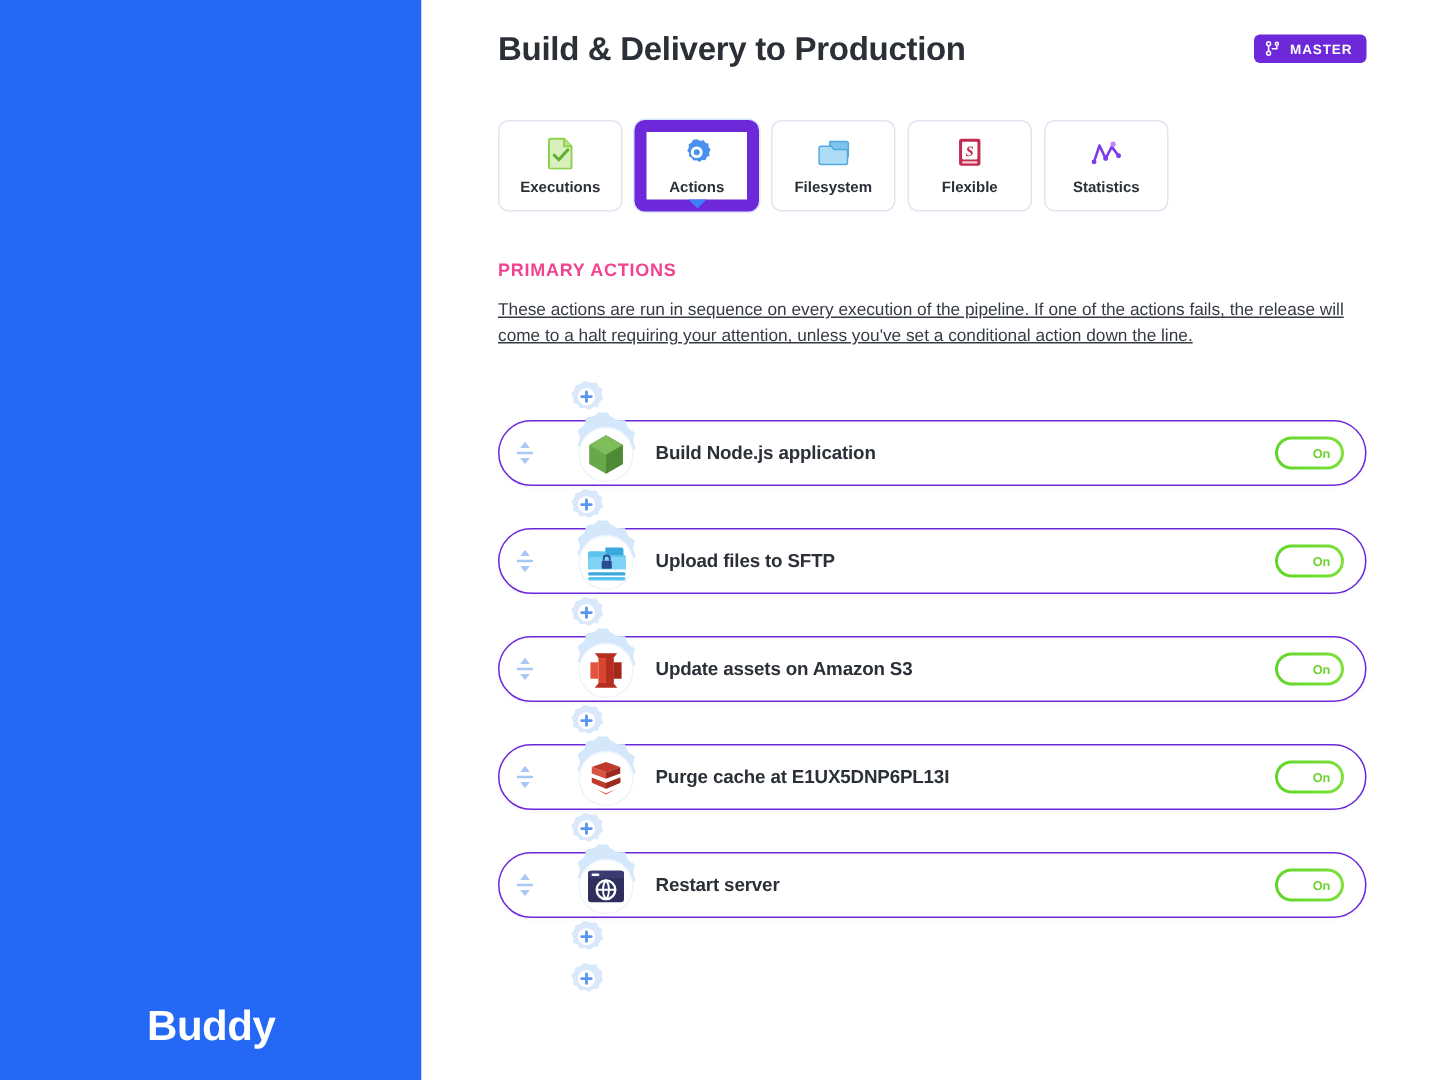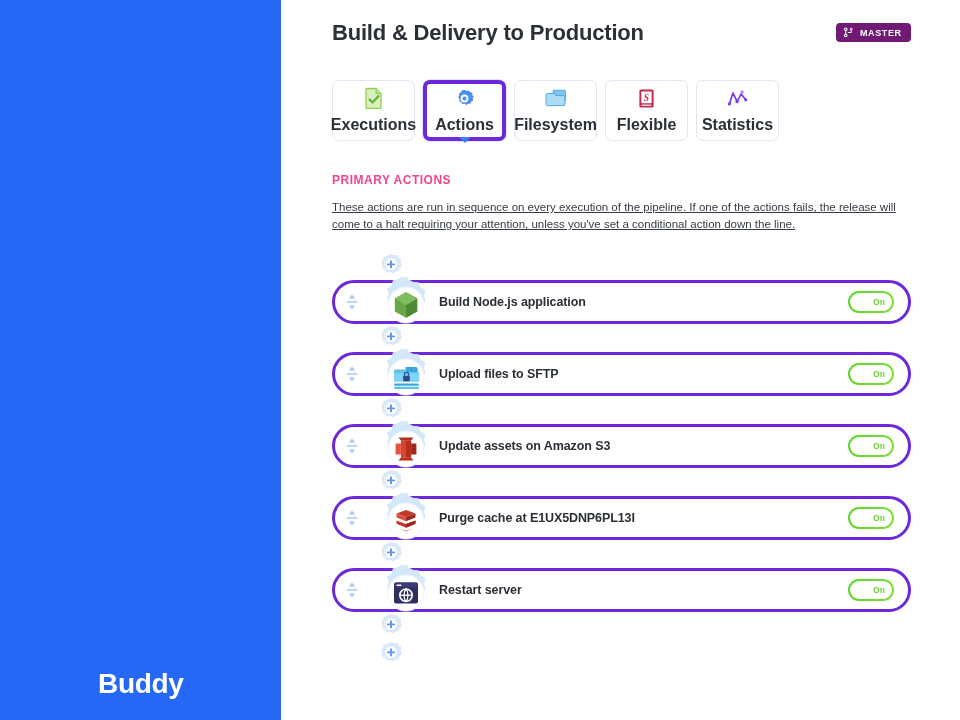--- a/index.html
+++ b/index.html
@@ -70,21 +70,21 @@
     color: #2b2f36;
     letter-spacing: -0.2px;
   }
 
   .branch-badge {
     position: absolute;
     left: 555px;
     top: 23px;
     height: 19px;
     padding: 0 9px 0 7px;
-    background: #701a75;
+    background: #6d28d9;
     border-radius: 4px;
     display: flex;
     align-items: center;
     gap: 6px;
     color: #ffffff;
     font-size: 9px;
     font-weight: bold;
     letter-spacing: 0.6px;
   }
   .branch-badge svg { display: block; }
@@ -105,21 +105,21 @@
     background: #ffffff;
     display: flex;
     flex-direction: column;
     align-items: center;
     justify-content: center;
     gap: 7px;
     position: relative;
     box-sizing: border-box;
   }
   .tab.active {
-    border: 4px solid #6d28d9;
+    border: 8px solid #6d28d9;
     box-shadow: 0 0 0 1px rgba(61,125,246,0.18);
   }
   .tab.active:after {
     content: "";
     position: absolute;
     left: 50%;
     margin-left: -6px;
     bottom: -6px;
     width: 0;
     height: 0;
@@ -129,21 +129,21 @@
   }
   .tab-icon {
     width: 22px;
     height: 22px;
     display: flex;
     align-items: center;
     justify-content: center;
   }
   .tab-icon svg { display: block; }
   .tab-label {
-    font-size: 16px;
+    font-size: 10px;
     font-weight: bold;
     color: #2b2f36;
   }
 
   
   .section-label {
     position: absolute;
     left: 51px;
     top: 173px;
     font-size: 12px;
@@ -177,21 +177,21 @@
     width: 32px;
   }
   .add-node svg { display: block; position: absolute; left: 0; top: 0; }
 
   .action-row {
     position: relative;
     height: 44px;
     margin-left: 51px;
     width: 579px;
     background: #ffffff;
-    border: 3px solid #6d28d9;
+    border: 1px solid #6d28d9;
     border-radius: 22px;
     box-shadow: 0 1px 3px rgba(40,80,160,0.05);
     display: flex;
     align-items: center;
     box-sizing: border-box;
   }
   .drag-handle {
     width: 34px;
     display: flex;
     align-items: center;

